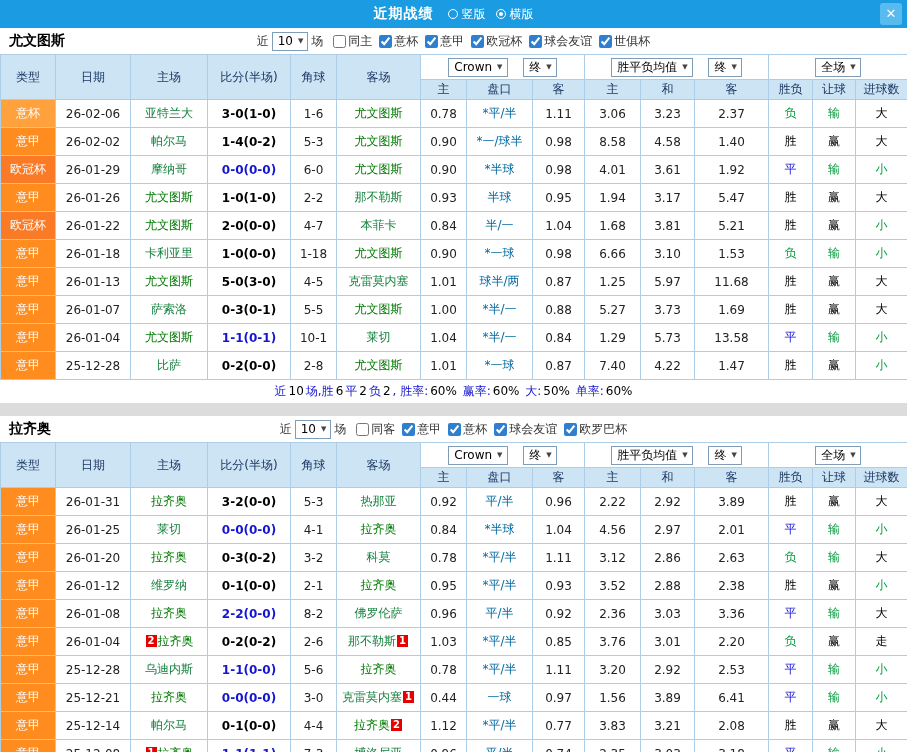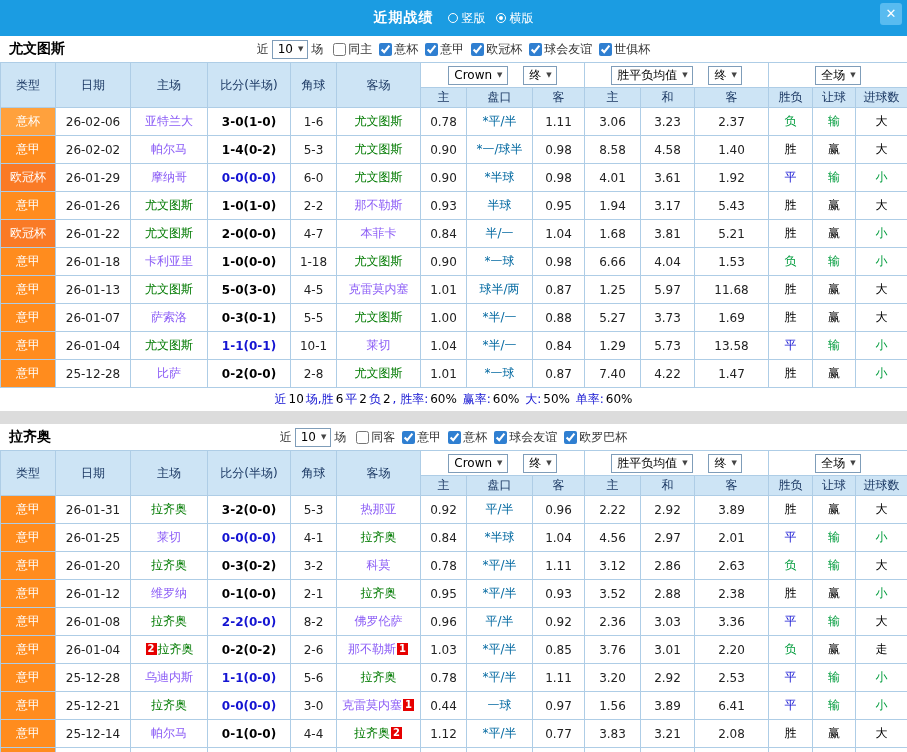--- a/index.html
+++ b/index.html
@@ -1,20 +1,20 @@
 <!DOCTYPE html>
 <html><head>
 <meta charset="utf-8">
 <style>
   * { box-sizing: border-box; margin: 0; padding: 0; }
   html,body { width:907px; height:752px; overflow:hidden; }
   body { background:#dcdcdc; font-family:"DejaVu Sans","Liberation Sans",sans-serif; font-size:12px; color:#222; }
 
   
-  .titlebar { height:36px; background:#1b9ce2; position:relative; display:flex; align-items:center; justify-content:center; color:#fff; }
+  .titlebar { height:28px; background:#1b9ce2; position:relative; display:flex; align-items:center; justify-content:center; color:#fff; }
   .title { font-size:14px; font-weight:bold; letter-spacing:1px; }
   .radio-group { display:inline-flex; align-items:center; margin-left:4px;justify-content:space-between; }
   .radio { display:inline-block; width:10px; height:10px; border:1px solid #fff; border-radius:50%; margin:0 4px 0 10px; position:relative; }
   .radio.sel::after { content:""; position:absolute; left:2px; top:2px; right:2px; bottom:2px; background:#fff; border-radius:50%; }
   .radio-label { font-size:12px; color:#fff; cursor:pointer; }
   .close-btn { position:absolute; right:5px; top:3px; width:22px; height:22px; line-height:22px; text-align:center; background:#58bbf0; color:#fff; font-weight:bold; font-size:13px; border-radius:3px; cursor:pointer; }
 
   
   .section { background:#fff; }
   .section.gap { margin-bottom:13px; }
@@ -34,21 +34,21 @@
   table.grid th, table.grid td { border:1px solid #aecde6; text-align:center; overflow:hidden; white-space:nowrap; }
   thead th { background:#cde4f5; color:#16335f; font-weight:normal; font-size:12px; }
   tr.hA th { height:25px; }
   tr.hB th { height:20px; }
   th.ddcell { background:#fff; }
   th.ddcell .dd { margin:0 6px;align-items:flex-end; }
   tbody td { height:28px; font-size:12px; color:#222; }
   td.type-cell { color:#fff; }
   td.score-cell { font-weight:bold; }
   td.hcp-cell { color:#0369a1; }
-  .tn { cursor:pointer; color:#8b5cf6; }
+  .tn { cursor:pointer; color:#15803d; }
   .tn.green { color:#007a00; }
   .badge { display:inline-block; min-width:11px; height:12px; line-height:12px; background:#e60000; color:#fff; font-size:10px; font-weight:bold; padding:0 1px; margin:0 1px; vertical-align:1px; }
 
   .c-red   { color:#000000; }
   .c-green { color:#009c3c; }
   .c-blue  { color:#1414d2; }
 
   
   .summary { height:23px; line-height:23px; text-align:center; background:#fff; font-size:12px; }
   .summary span { margin:0 1px; }
@@ -228,21 +228,21 @@
           <td class="date-cell">26-01-26</td>
           <td class="team-cell"><span class="tn green">尤文图斯</span></td>
           <td class="score-cell c-red">1-0(1-0)</td>
           <td class="corner-cell">2-2</td>
           <td class="team-cell"><span class="tn">那不勒斯</span></td>
           <td class="odds-cell">0.93</td>
           <td class="hcp-cell">半球</td>
           <td class="odds-cell">0.95</td>
           <td class="odds-cell">1.94</td>
           <td class="odds-cell">3.17</td>
-          <td class="odds-cell">5.43</td>
+          <td class="odds-cell">5.47</td>
           <td class="res-cell c-red">胜</td>
           <td class="res-cell c-red">赢</td>
           <td class="res-cell c-red">大</td>
         </tr>
         <tr>
           <td class="type-cell" style="background: rgb(250, 122, 38);">欧冠杯</td>
           <td class="date-cell">26-01-22</td>
           <td class="team-cell"><span class="tn green">尤文图斯</span></td>
           <td class="score-cell c-red">2-0(0-0)</td>
           <td class="corner-cell">4-7</td>
@@ -261,21 +261,21 @@
           <td class="type-cell" style="background: rgb(255, 140, 30);">意甲</td>
           <td class="date-cell">26-01-18</td>
           <td class="team-cell"><span class="tn">卡利亚里</span></td>
           <td class="score-cell c-red">1-0(0-0)</td>
           <td class="corner-cell">1-18</td>
           <td class="team-cell"><span class="tn green">尤文图斯</span></td>
           <td class="odds-cell">0.90</td>
           <td class="hcp-cell">*一球</td>
           <td class="odds-cell">0.98</td>
           <td class="odds-cell">6.66</td>
-          <td class="odds-cell">4.04</td>
+          <td class="odds-cell">3.10</td>
           <td class="odds-cell">1.53</td>
           <td class="res-cell c-green">负</td>
           <td class="res-cell c-green">输</td>
           <td class="res-cell c-green">小</td>
         </tr>
         <tr>
           <td class="type-cell" style="background: rgb(255, 140, 30);">意甲</td>
           <td class="date-cell">26-01-13</td>
           <td class="team-cell"><span class="tn green">尤文图斯</span></td>
           <td class="score-cell c-red">5-0(3-0)</td>

